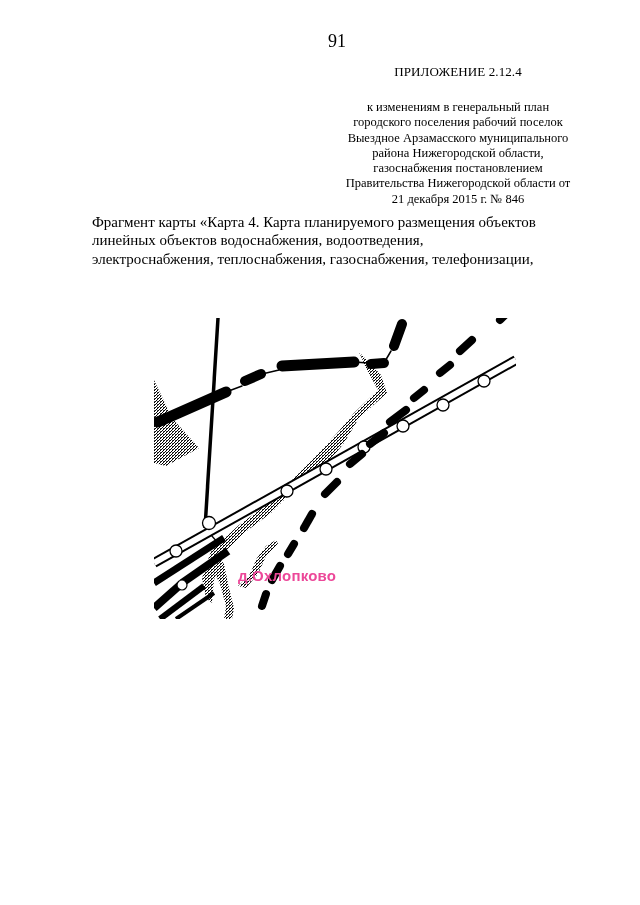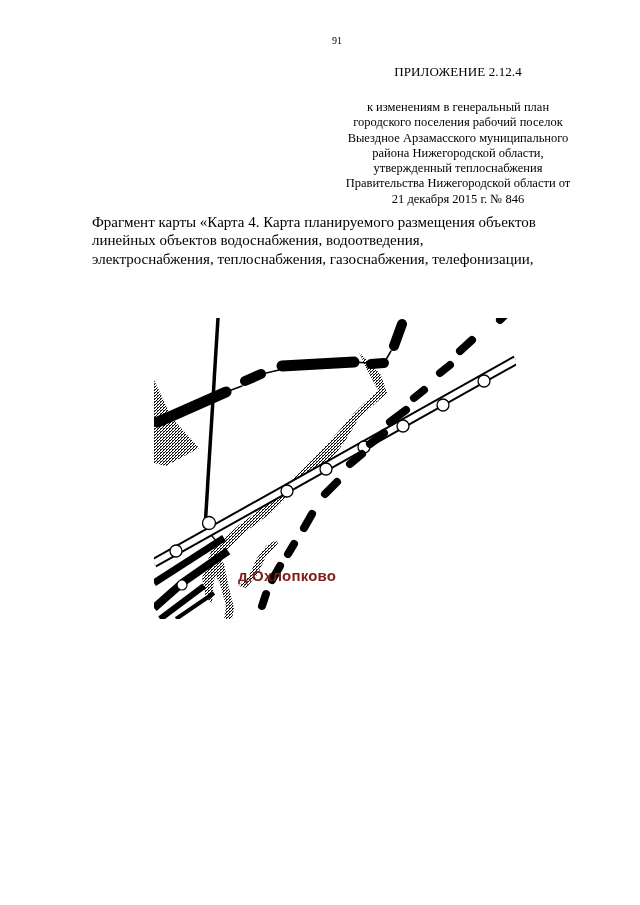--- a/index.html
+++ b/index.html
@@ -14,21 +14,21 @@
       overflow: hidden;
       font-family: "Liberation Serif", "DejaVu Serif", serif;
       color: #000;
     }
     .page-number {
       position: absolute;
       left: 322px;
       top: 33px;
       width: 30px;
       text-align: center;
-      font-size: 10px;
+      font-size: 18px;
       line-height: 16px;
     }
     .appendix-block {
       position: absolute;
       left: 330px;
       top: 64px;
       width: 256px;
       text-align: center;
       font-size: 12.5px;
       line-height: 15.3px;
@@ -70,36 +70,36 @@
     }
     .settlement-label {
       position: absolute;
       left: 84px;
       top: 249px;
       font-family: "Liberation Sans", "DejaVu Sans", sans-serif;
       font-weight: bold;
       font-size: 15px;
       line-height: 18px;
       letter-spacing: 0.2px;
-      color: #7f1d1d;
+      color: #ec4899;
       white-space: nowrap;
     }
   </style>
 </head>
 <body>
 
 <div class="page-number">91</div>
 
 <div class="appendix-block">
   <div class="appendix-title">ПРИЛОЖЕНИЕ 2.12.4</div>
   <span class="appendix-line">к изменениям в генеральный план</span>
   <span class="appendix-line">городского поселения рабочий поселок</span>
   <span class="appendix-line">Выездное Арзамасского муниципального</span>
   <span class="appendix-line">района Нижегородской области,</span>
-  <span class="appendix-line">утвержденный теплоснабжения</span>
+  <span class="appendix-line">газоснабжения постановлением</span>
   <span class="appendix-line">Правительства Нижегородской области от</span>
   <span class="appendix-line">21 декабря 2015 г. № 846</span>
 </div>
 
 <div class="map-title">
   <span class="map-title-line">Фрагмент карты «Карта 4. Карта планируемого размещения объектов</span>
   <span class="map-title-line">линейных объектов водоснабжения, водоотведения,</span>
   <span class="map-title-line">электроснабжения, теплоснабжения, газоснабжения, телефонизации,</span>
 </div>
 

